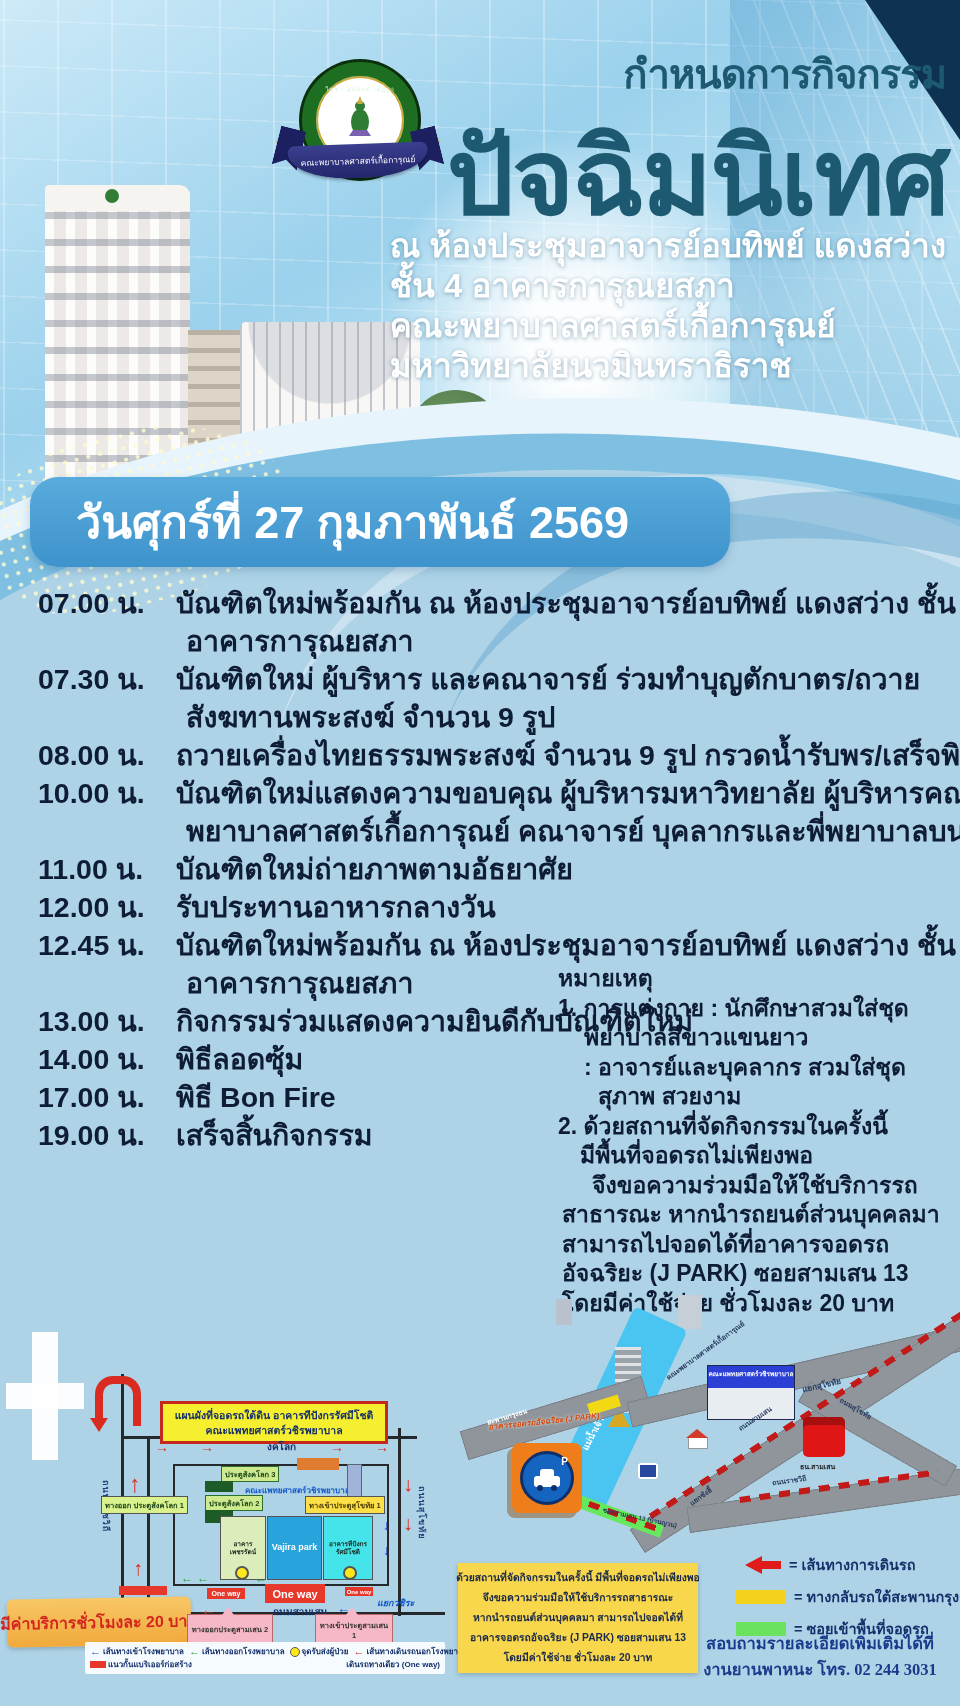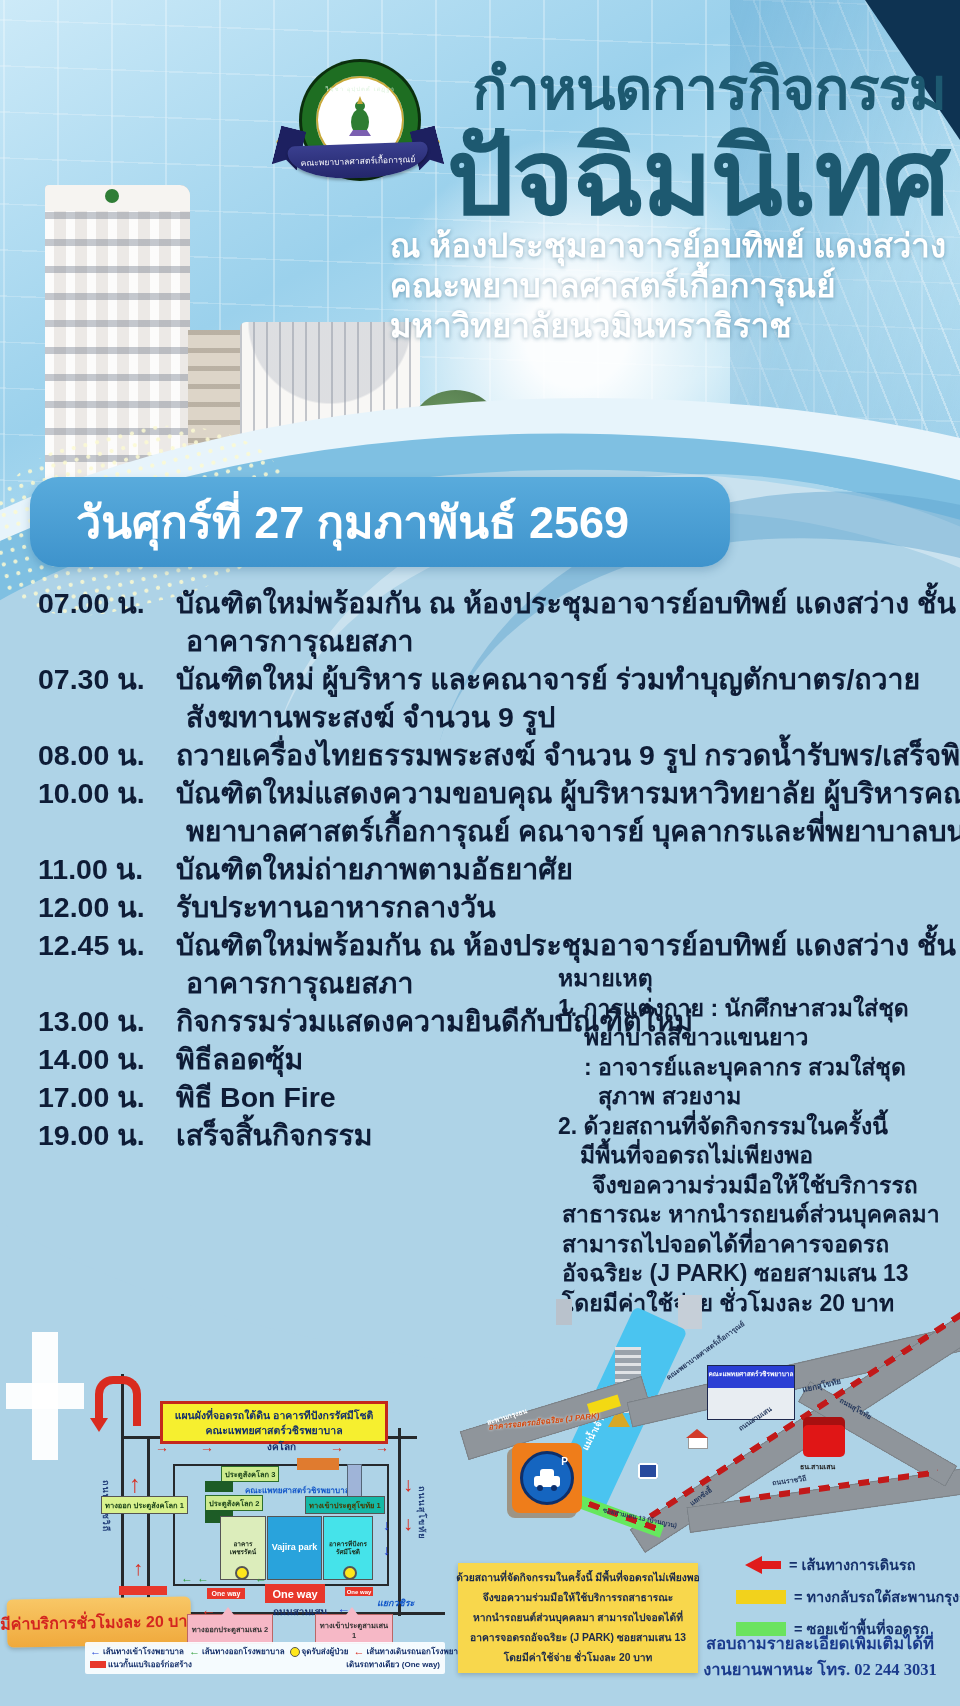--- a/index.html
+++ b/index.html
@@ -40,21 +40,21 @@
   .seal-emblem{position:absolute;left:50%;top:50%;transform:translate(-50%,-50%);}
   .ribbon{position:absolute;left:8px;top:86px;width:140px;height:34px;background:linear-gradient(180deg,#3a3f8f,#23266b);
     border-radius:8px 8px 50% 50%/8px 8px 90% 90%;transform:rotate(-2deg);box-shadow:0 2px 3px rgba(0,0,0,.3);
     display:flex;align-items:center;justify-content:center;}
   .ribbon span{color:#fff;font-size:8.5px;white-space:nowrap;}
   .ribbon-tail{position:absolute;width:26px;height:40px;background:#1d2060;top:70px;}
   .ribbon-tail.l{left:-4px;transform:rotate(14deg);clip-path:polygon(0 0,100% 0,100% 100%,50% 80%,0 100%);}
   .ribbon-tail.r{right:-4px;transform:rotate(-14deg);clip-path:polygon(0 0,100% 0,100% 100%,50% 80%,0 100%);}
   .lamp{position:absolute;width:12px;height:12px;background:#d9b53a;border-radius:2px;top:78px;transform:rotate(45deg);}
   .lamp.l{left:-2px}.lamp.r{right:-2px}
-  .hero-title1{position:absolute;right:14px;top:42px;font-size:58px;font-weight:700;color:#1d5970;letter-spacing:-1px;}
+  .hero-title1{position:absolute;right:14px;top:42px;font-size:40px;font-weight:700;color:#1d5970;letter-spacing:-1px;}
   .hero-title2{position:absolute;right:12px;top:92px;font-size:106px;font-weight:700;color:#1d5970;letter-spacing:-2px;}
   .hero-loc{position:absolute;right:14px;top:226px;color:#fff;font-size:33px;font-weight:700;
     line-height:40px;text-shadow:0 1px 4px rgba(25,80,110,.45);}
   
   .arc{position:absolute;border-radius:50%;}
   .arc-light{left:-260px;top:398px;width:1700px;height:800px;background:#e7f4fb;}
   .arc-mid{left:-240px;top:434px;width:1680px;height:800px;background:#7fc0e2;transform:rotate(1.6deg);}
   .arc-base{left:-230px;top:470px;width:1660px;height:900px;background:#aed3e7;transform:rotate(1.2deg);}
   .swoop1{left:260px;top:480px;width:1000px;height:720px;border-radius:50%;border-top:40px solid rgba(255,255,255,.35);transform:rotate(12deg);}
   .swoop2{left:420px;top:500px;width:950px;height:700px;border-radius:50%;border-top:52px solid rgba(96,164,206,.45);transform:rotate(16deg);}
@@ -90,21 +90,21 @@
   .uarrow{position:absolute;left:10px;top:8px;width:30px;height:42px;border:8px solid #d92b1f;border-bottom:none;border-radius:18px 18px 0 0;}
   .uarrow::after{content:'';position:absolute;left:-13px;bottom:-6px;border-left:9px solid transparent;border-right:9px solid transparent;border-top:14px solid #d92b1f;}
   .lm-roadlabel{position:absolute;font-size:10px;font-weight:700;color:#15306b;white-space:nowrap;}
   .lm-vlabel{position:absolute;writing-mode:vertical-rl;font-size:9px;font-weight:700;color:#23407a;letter-spacing:1px;}
   .gate-chip{position:absolute;background:#cdeb8e;border:1px solid #2c6e2c;font-size:7.5px;font-weight:700;color:#143d14;
     padding:1px 3px;white-space:nowrap;}
   .gate-dark{position:absolute;background:#1d5c26;}
   .lm-fac{position:absolute;left:160px;top:116px;font-size:8px;font-weight:700;color:#1257c9;white-space:nowrap;}
   .tip{position:absolute;border:1px solid #555;font-size:7.5px;font-weight:700;color:#222;padding:2px 3px;white-space:nowrap;}
   .tip.green{background:#d9f28e;color:#143d14;}
-  .tip.yellow{background:#14b8a6;color:#4a3a00;}
+  .tip.yellow{background:#fde047;color:#4a3a00;}
   .bld{position:absolute;border:1px solid #555;display:flex;align-items:center;justify-content:center;text-align:center;}
   .bld span{font-size:6.5px;font-weight:700;color:#1a2a1a;line-height:1.3;}
   .ycirc{position:absolute;width:10px;height:10px;border-radius:50%;background:#ffe71c;border:2px solid #555;}
   .oneway{position:absolute;background:#e8372b;color:#fff;font-weight:700;display:flex;align-items:center;justify-content:center;}
   .lm-junc{position:absolute;font-size:9px;font-weight:700;font-style:italic;color:#1257c9;white-space:nowrap;}
   .redbar{position:absolute;background:#e8372b;}
   .fee-banner{position:absolute;left:-78px;top:230px;width:184px;height:48px;border-radius:6px;transform:rotate(-1deg);
     background:linear-gradient(180deg,#f8c766,#f0a93c);display:flex;align-items:center;justify-content:center;
     font-size:16px;font-weight:700;color:#d4251f;white-space:nowrap;box-shadow:0 2px 4px rgba(0,0,0,.2);}
   .callout{position:absolute;background:#f6b8c6;border:1px solid #b66;font-size:7.5px;font-weight:700;color:#333;
@@ -194,20 +194,21 @@
       <div class="ribbon-tail r"></div>
       <div class="ribbon">
         <span>คณะพยาบาลศาสตร์เกื้อการุณย์</span>
       </div>
     </div>
 
     <div class="hero-title1">กำหนดการกิจกรรม</div>
     <div class="hero-title2">ปัจฉิมนิเทศ</div>
     <div class="hero-loc">
       <div>ณ ห้องประชุมอาจารย์อบทิพย์ แดงสว่าง</div>
+      <div>ชั้น 4 อาคารการุณยสภา</div>
       <div>คณะพยาบาลศาสตร์เกื้อการุณย์</div>
       <div>มหาวิทยาลัยนวมินทราธิราช</div>
     </div>
   </div>
 
   <div class="arc arc-light"></div>
   <div class="arc arc-mid"></div>
   <div class="arc arc-base"></div>
   <div class="abs swoop1"></div>
   <div class="abs swoop2"></div>

